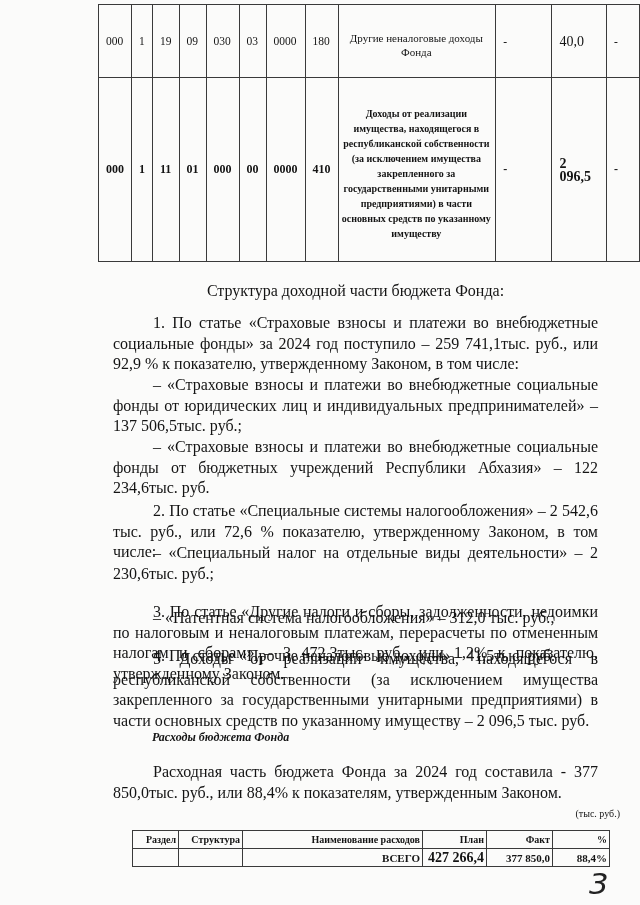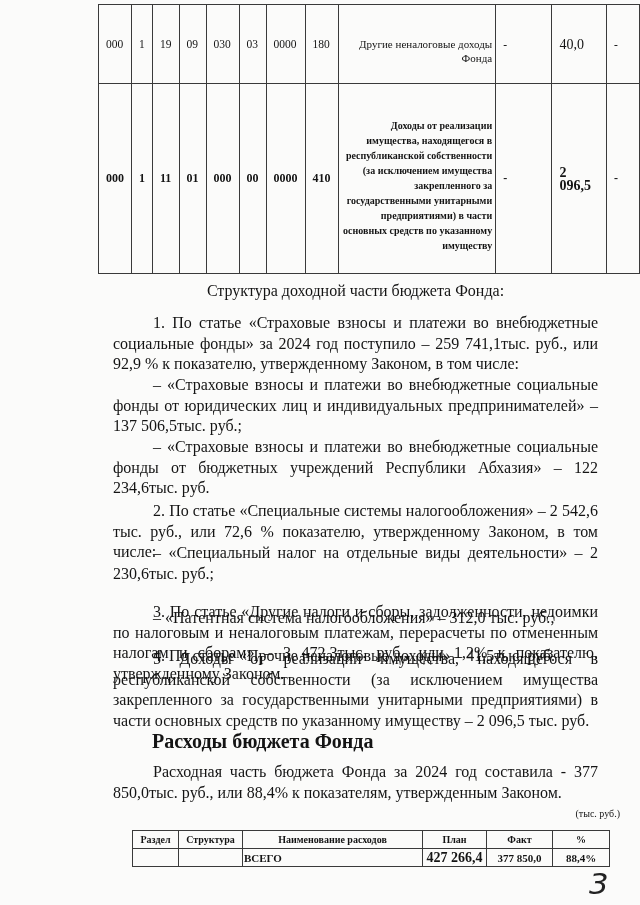--- a/index.html
+++ b/index.html
@@ -7,41 +7,41 @@
     width: 640px; height: 905px; background: #fbfbfa; position: relative; overflow: hidden;
     font-family: "Liberation Serif", "DejaVu Serif", serif; color: #141414;
   }
   table.rev {
     position: absolute; left: 98px; top: 4px; border-collapse: collapse;
     font-size: 12px; line-height: 13px;
   }
   table.rev td {
     border: 1px solid #3a3a3a; vertical-align: middle; padding: 0 7px;
   }
-  table.rev td.name { text-align: right; padding: 16px 3px 2px 2px; }
+  table.rev td.name { text-align: center; padding: 10px 3px 2px 2px; }
   table.rev tr.r1 td { height: 60px; font-size: 11.5px; }
   table.rev tr.r2 td { height: 171px; font-weight: bold; }
   table.rev tr.r1 td.name { font-size: 11px; line-height: 14px; }
   table.rev tr.r2 td.name { font-size: 10px; line-height: 15px; }
 
   .para {
     position: absolute; left: 113px; width: 485px; font-size: 16px; line-height: 20.5px;
     text-align: justify;
   }
   .indent { text-indent: 40px; }
   .center { text-align: center; }
-  .heading { position: absolute; left: 152px; top: 730px; font-size: 20px; font-weight: bold; }
+  .heading { position: absolute; left: 152px; top: 730px; font-size: 12px; font-weight: bold; font-style: italic; }
   .unit { position: absolute; right: 20px; top: 808px; font-size: 10px; }
 
   table.exp {
     position: absolute; left: 132px; top: 830px; border-collapse: collapse;
     font-size: 10px; font-weight: bold;
   }
-  table.exp td { border: 1px solid #3a3a3a; height: 17px; text-align: center; padding: 0 2px; }
-  table.exp td.left { text-align: left; padding-left: 1px; font-size: 11px; }
+  table.exp td { border: 1px solid #3a3a3a; height: 17px; text-align: right; padding: 0 2px; }
+  table.exp td.left { text-align: right; padding-left: 1px; font-size: 11px; }
   table.exp td.big { font-size: 14px; }
   table.exp td.mid { font-size: 11px; }
   .pagenum {
     position: absolute; left: 590px; top: 868px; font-size: 28px;
     font-family: "DejaVu Sans", sans-serif; font-style: italic; color: #222; transform: scaleX(1.1);
   }
 </style>
 </head>
 <body>
 

